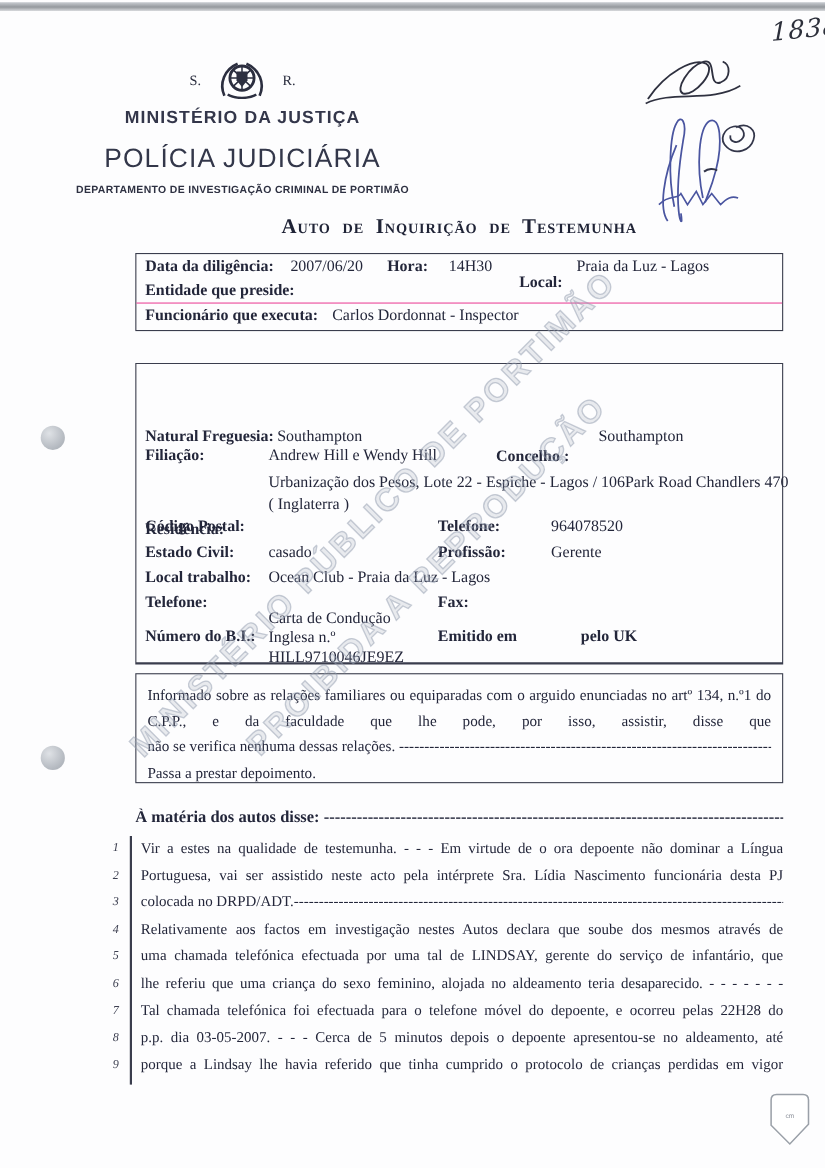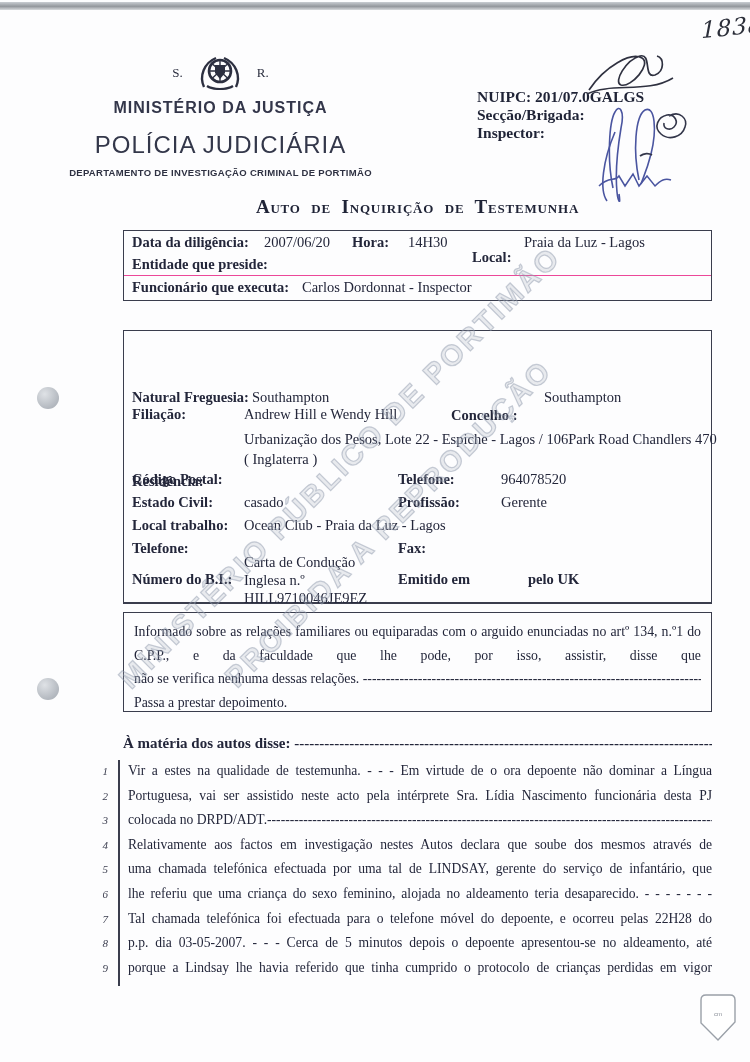--- a/index.html
+++ b/index.html
@@ -121,25 +121,20 @@
         <path d="M18,9 h10 v8 l-5,6 l-5,-6 z" fill="#2c2f40"></path>
         <path d="M10,30 C16,34 30,34 36,30" fill="none" stroke="#2c2f40" stroke-width="2.2"></path>
       </svg>
       <span>R.</span>
     </div>
     <div class="ministry">MINISTÉRIO DA JUSTIÇA</div>
     <div class="org">POLÍCIA JUDICIÁRIA</div>
     <div class="dept">DEPARTAMENTO DE INVESTIGAÇÃO CRIMINAL DE PORTIMÃO</div>
   </div>
 
-  <div class="case-block">
-    <div>NUIPC: 201/07.0GALGS</div>
-    <div>Secção/Brigada:</div>
-    <div>Inspector:</div>
-  </div>
 
   <div class="doc-title">Auto de Inquirição de Testemunha</div>
 
   <div class="box meta-box fs">
     <div class="meta-row">
       <span class="f lbl" style="left:8px;">Data da diligência:</span>
       <span class="f v" style="left:140px;">2007/06/20</span>
       <span class="f lbl" style="left:228px;">Hora:</span>
       <span class="f v" style="left:284px;">14H30</span>
       <span class="f lbl" style="left:348px;margin-top:15px;">Local:</span>

